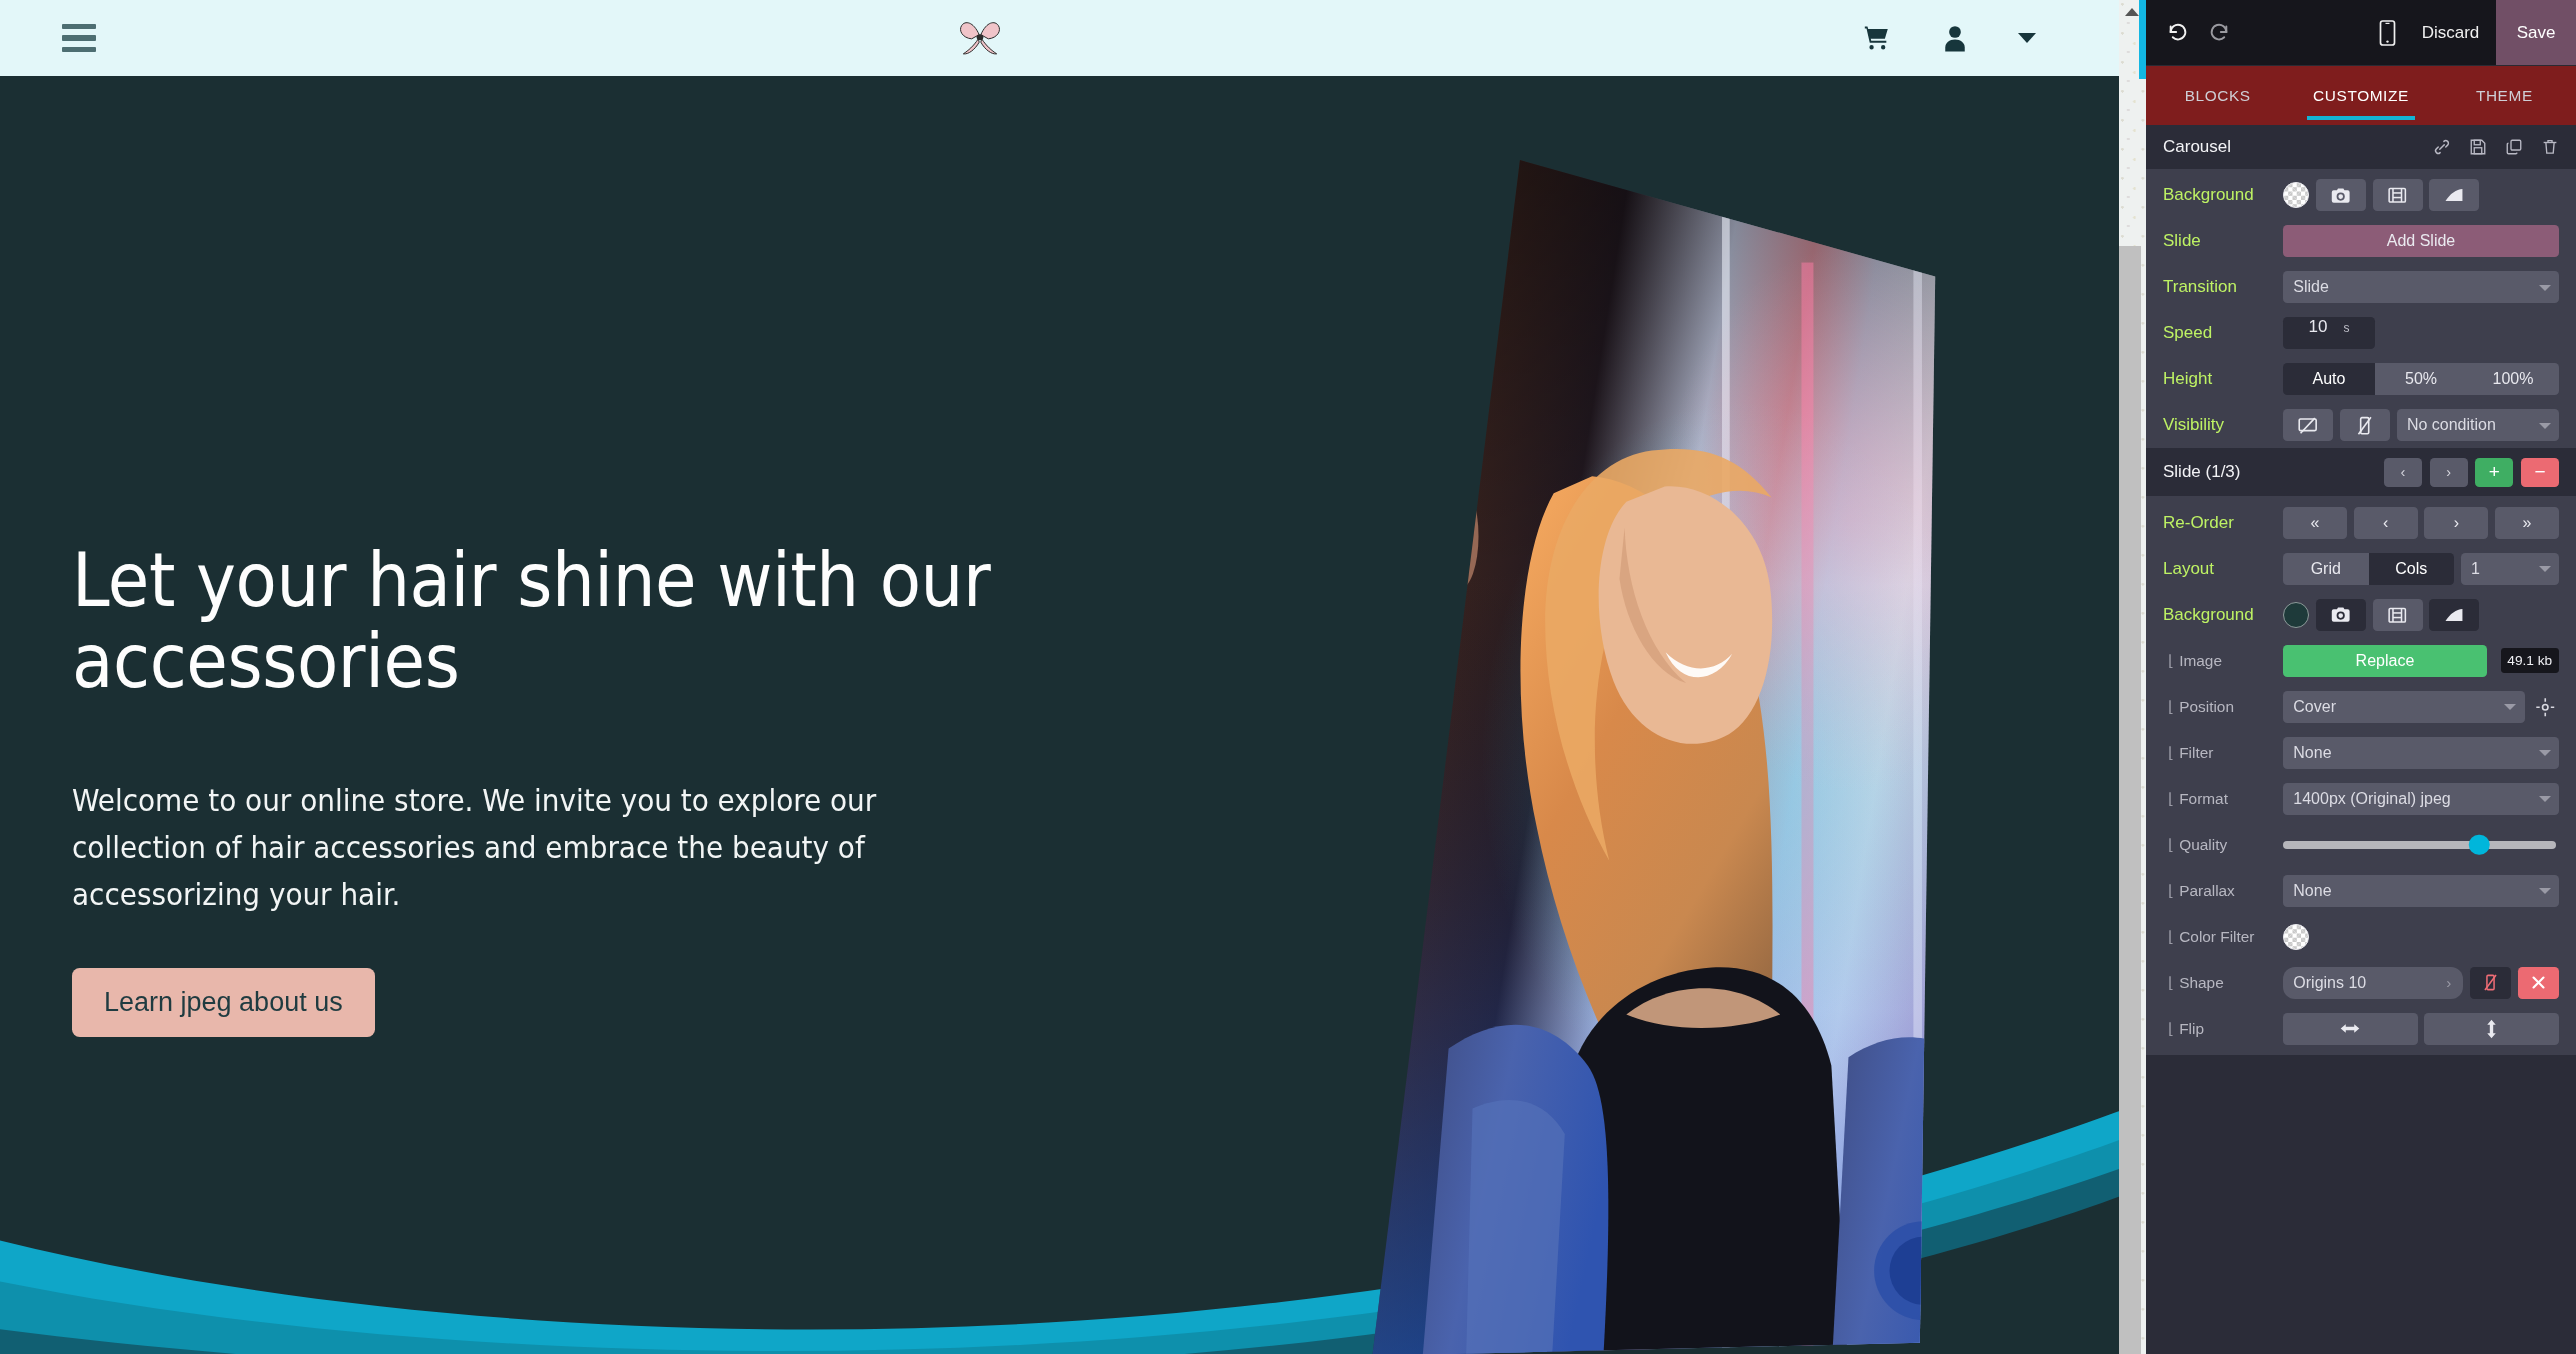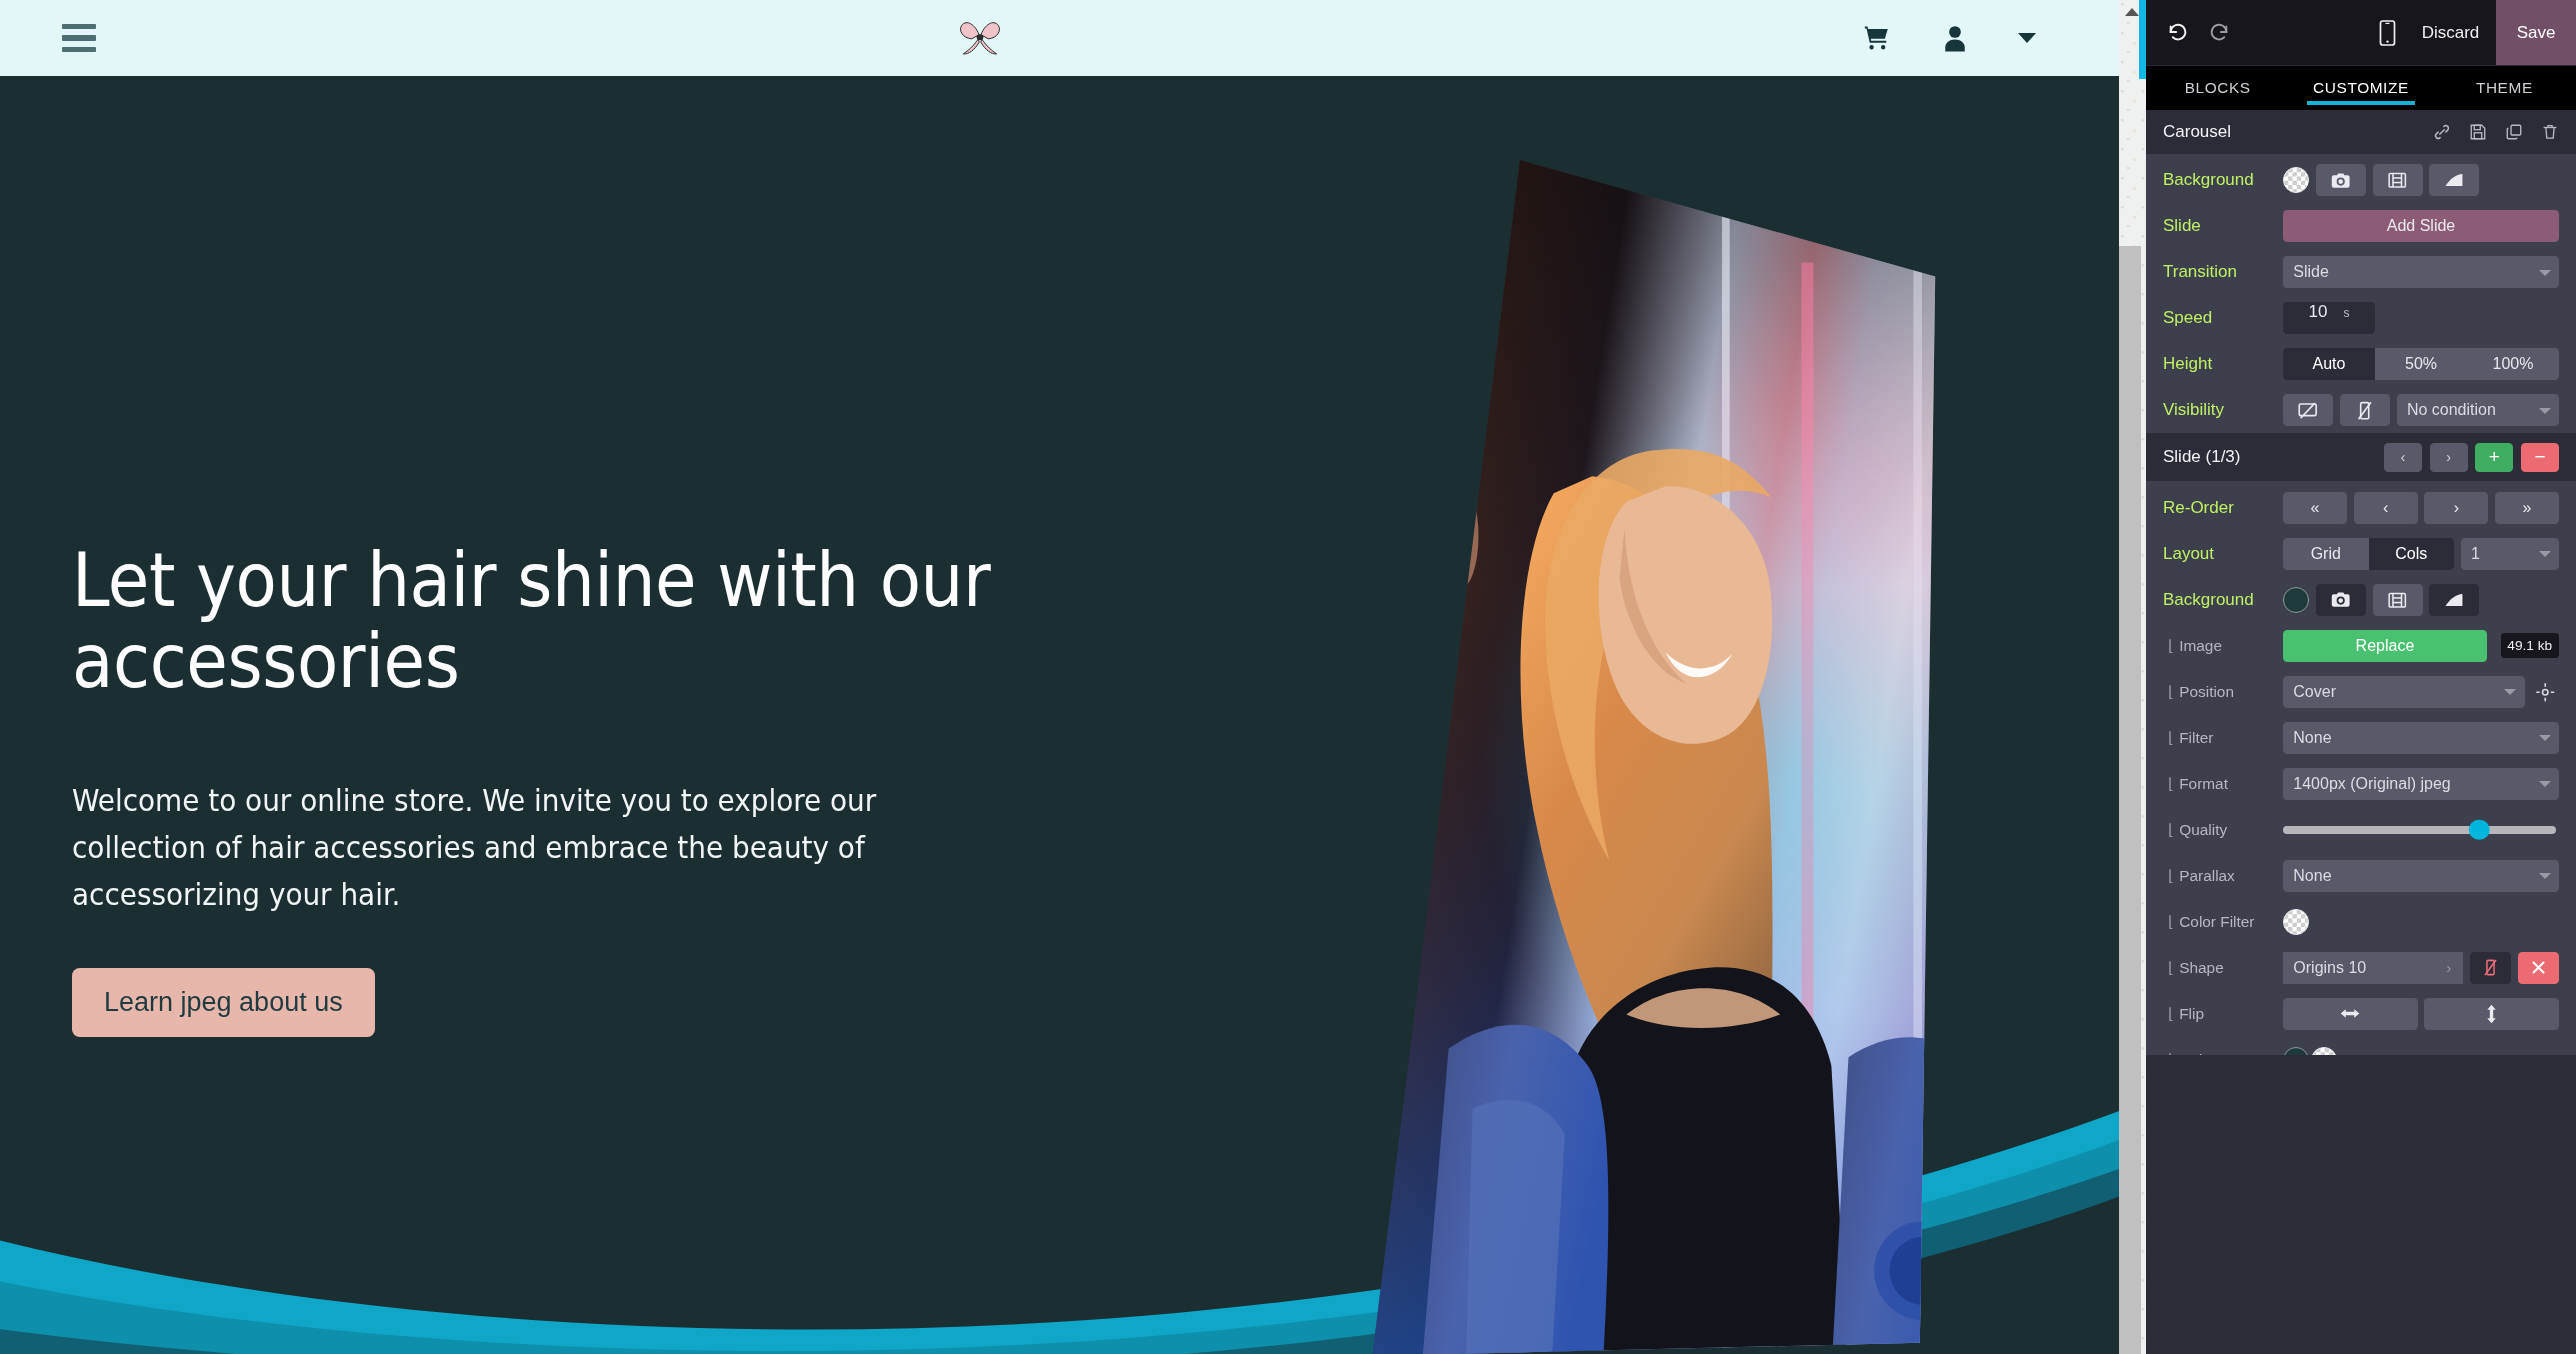--- a/index.html
+++ b/index.html
@@ -88,21 +88,21 @@
   .panel { width: 430px; height: 1354px; background: #3e3f4d; position: relative; }
   .toolbar { height: 65px; background: #16161c; display: flex; align-items: center; }
   .tb-left { display: flex; align-items: center; gap: 19px; padding-left: 20.5px; }
   .tb-ico { color: #f2f2f2; cursor: pointer; display: flex; align-items: center; }
   .tb-ico.dim { color: #9a9aa0; }
   .tb-spacer { flex: 1; }
   .tb-mobile { color: #f0f0f0; padding: 0 8.5px; cursor: pointer; display: flex; align-items: center; }
   .tb-discard { color: #f0f0f0; font-size: 17px; padding: 0 17px; cursor: pointer; }
   .tb-save { background: #714f66; color: #fff; font-size: 17px; height: 65px; display: flex; align-items: center; padding: 0 20.5px; cursor: pointer; }
 
-  .tabs { height: 45px; background: #000000; display: flex; align-items: stretch; border-top: 0.9px solid #2a2a33; }
+  .tabs { height: 60px; background: #7f1d1d; display: flex; align-items: stretch; border-top: 0.9px solid #2a2a33; }
   .tab { flex: 1; display: flex; align-items: center; justify-content: center; color: #cfcfd6; font-size: 15.4px; letter-spacing: 0.6px; cursor: pointer; position: relative; }
   .tab.active { color: #ffffff; }
   .tab.active::after { content: ""; position: absolute; bottom: 5.1px; left: 50%; transform: translateX(-50%); width: 108px; height: 4.3px; background: #14b4d4; }
 
   .sec-head { height: 44px; background: #2b2c38; display: flex; align-items: center; padding: 0 17px; }
   .sec-head .title { color: #f3f3f6; font-size: 17px; flex: 1; }
   .sec-head .acts { display: flex; align-items: center; gap: 18px; }
   .sec-head .acts .ai { color: #b9b9c4; cursor: pointer; display: flex; }
 
   .rows { padding: 3.4px 0 0 0; }
@@ -136,21 +136,21 @@
   .mini { width: 38px; height: 29px; border-radius: 4.3px; background: #595a69; color: #d6d6de; display: flex; align-items: center; justify-content: center; font-size: 14.5px; cursor: pointer; }
   .mini.green { background: #3fae63; color: #fff; font-size: 19px; }
   .mini.red { background: #ec6a72; color: #fff; font-size: 19px; }
 
   .btn-replace { background: #49c171; color: #fff; border-radius: 4.3px; height: 32px; flex: 1; display: flex; align-items: center; justify-content: center; font-size: 16px; cursor: pointer; }
   .kb { background: #16161c; color: #f0f0f4; font-size: 13.7px; border-radius: 3.4px; padding: 5.1px 6.8px; margin-left: 6.8px; }
 
   .slider { flex: 1; height: 8.5px; background: #b6b6bb; border-radius: 4.3px; position: relative; cursor: pointer; margin-right: 3.4px; }
   .slider .knob { position: absolute; top: 50%; width: 20.5px; height: 20.5px; border-radius: 50%; background: #00b6db; transform: translate(-50%, -50%); }
 
-  .shape-sel { background: #595a69; border-radius: 0; height: 32px; flex: 1; display: flex; align-items: center; padding: 0 10.3px; color: #dcdce4; font-size: 16px; cursor: pointer; position: relative; }
+  .shape-sel { background: #595a69; border-radius: 12px; height: 32px; flex: 1; display: flex; align-items: center; padding: 0 10.3px; color: #dcdce4; font-size: 16px; cursor: pointer; position: relative; }
   .shape-sel .chev { position: absolute; right: 12px; color: #9a9aa6; font-size: 15.4px; }
   .btn.sq { width: 41px; }
   .btn.sq.redx { background: #ec6a72; color: #fff; }
   .panel-rest { position: absolute; top: 1055px; left: 0; width: 430px; height: 299px; background: #2b2c38; }
   .colorpair { display: flex; align-items: center; gap: 1.7px; }
   svg { display: block; }
 </style>
 </head>
 <body>
 

